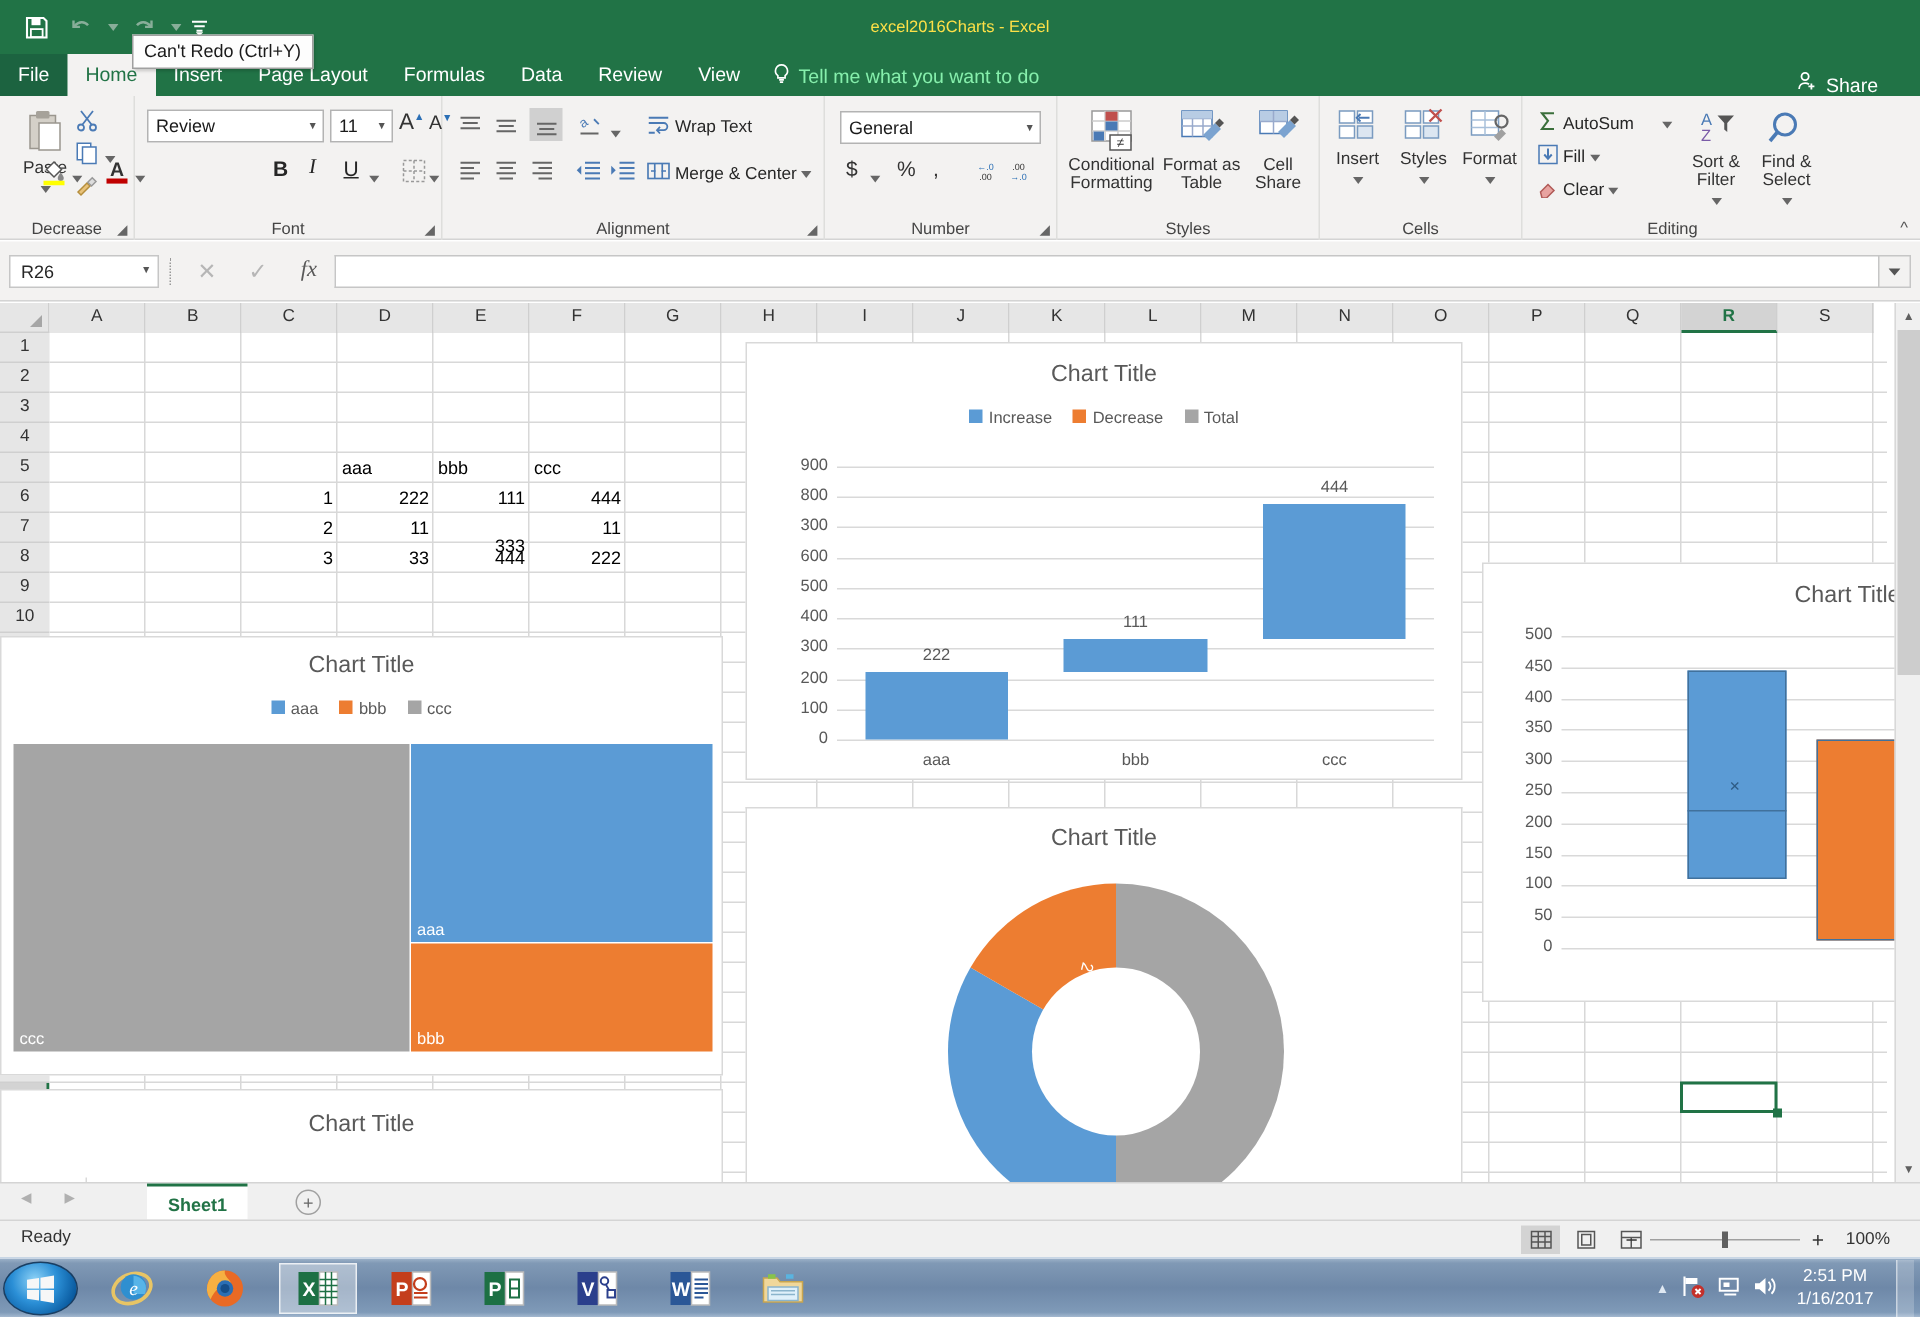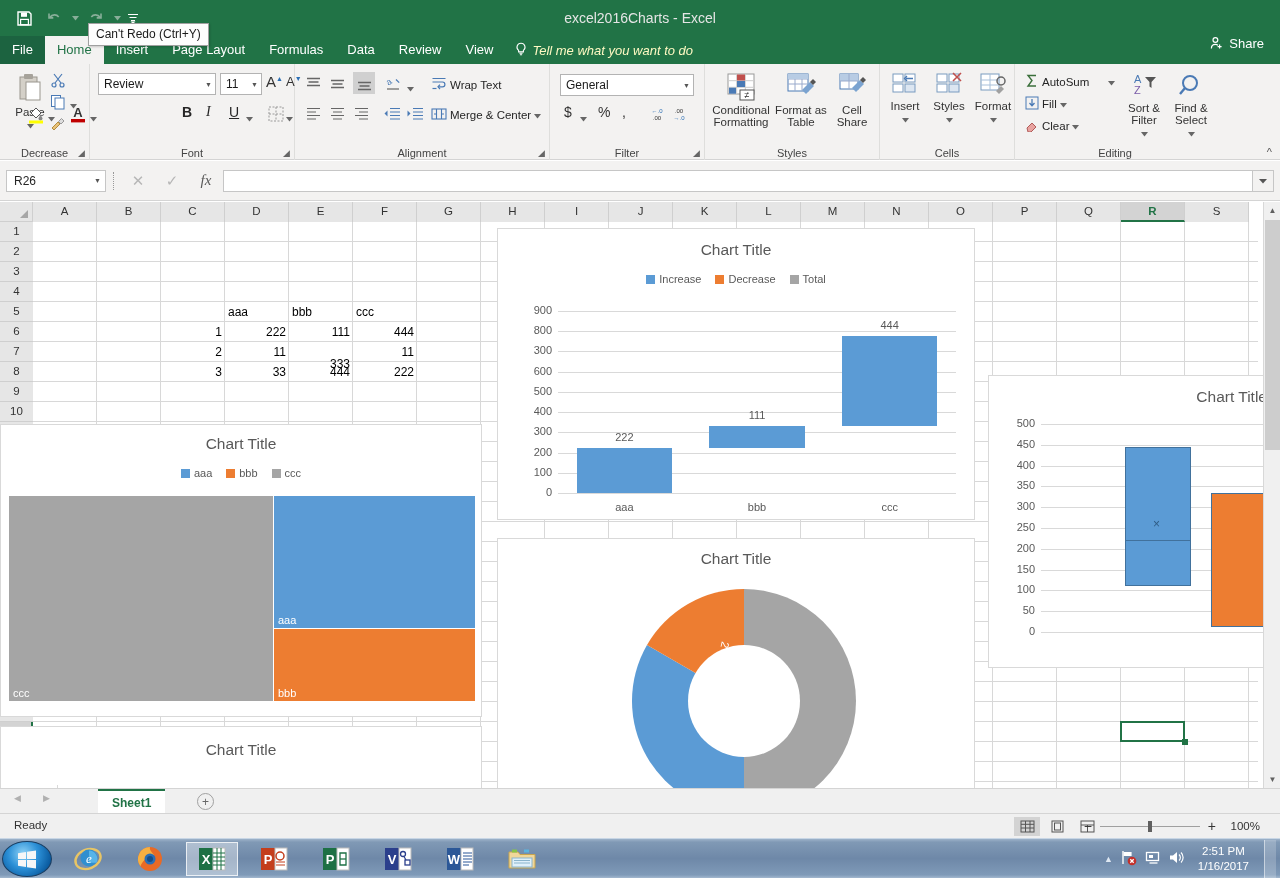--- a/index.html
+++ b/index.html
@@ -19,41 +19,41 @@
   }
   .qat { position:absolute; left:10px; top:4px; display:flex; align-items:center; gap:2px; }
   .qat-btn {
     width:28px; height:28px; display:flex; align-items:center; justify-content:center;
     color:#fff;
   }
   .qat-btn.dim { color:#7aa98e; }
   .qat-btn svg { display:block; }
   .win-title {
     position:absolute; left:0; top:0; width:1280px; height:36px;
-    line-height:36px; text-align:center; font-size:14px; color:#e5e5e5;
+    line-height:36px; text-align:center; font-size:11px; color:#fde047;
   }
   .tb-right { position:absolute; right:0; top:0; height:36px; display:flex; align-items:center; }
   .signin { font-size:13px; color:#fff; padding:0 14px; height:36px; line-height:36px; }
   .tb-btn { width:45px; height:36px; display:flex; align-items:center; justify-content:center; color:#fff; }
 
   
   .tabbar {
     position:absolute; left:0; top:36px; width:1280px; height:28px;
     background:#217346;
   }
   .tabs { position:absolute; left:0; top:0; display:flex; height:28px; }
   .tab {
     padding:0 12px; height:28px; line-height:28px; font-size:13px; color:#fff;
     white-space:nowrap;
   }
   .tab.file { background:#1c6340; }
   .tab.active { background:#f3f2f1; color:#217346; }
-  .tellme { display:flex; align-items:center; gap:5px; padding:0 10px; height:28px; color:#fef9c3; font-size:13px;font-style:italic; }
+  .tellme { display:flex; align-items:center; gap:5px; padding:0 10px; height:28px; color:#86efac; font-size:13px; }
   .share-btn {
-    position:absolute; right:4px; top:0; height:28px; display:flex; align-items:flex-start; gap:5px;
+    position:absolute; right:16px; top:0; height:28px; display:flex; align-items:flex-end; gap:5px;
     padding:0 12px; color:#fff; font-size:13px;
   }
 
   
   .tooltip {
     position:absolute; left:88px; top:23px; z-index:50;
     background:#fdfdfd; border:1px solid #a0a0a0; color:#1a1a1a;
     font-size:12px; padding:3px 7px 4px; white-space:nowrap;
     box-shadow:1px 1px 2px rgba(0,0,0,.18);
   }
@@ -136,21 +136,21 @@
   .vscroll { position:absolute; right:0; top:202px; width:17px; height:586px; background:#f0f0f0; border-left:1px solid #d8d8d8; }
   .sb-arrow { width:17px; height:17px; background:#f0f0f0; display:flex; align-items:center; justify-content:center; color:#606060; font-size:8px; }
   .vthumb { position:absolute; left:1px; top:18px; width:15px; height:230px; background:#cdcdcd; }
   .hscroll { position:absolute; left:780px; top:791px; width:483px; height:17px; background:#f0f0f0; }
   .hthumb { position:absolute; left:14px; top:1px; width:337px; height:15px; background:#fff; border:1px solid #b0b0b0; }
 
   
   .chart { position:absolute; background:#fff; border:1px solid #d9d9d9; }
   .chart-title { width:100%; text-align:center; color:#595959; font-size:15.5px; font-weight:normal; }
   .legend { display:flex; justify-content:center; gap:14px; font-size:11px; color:#595959; }
-  .legend-item { display:flex; align-items:center; gap:4px; }
+  .legend-item { display:flex; align-items:flex-start; gap:4px; }
   .legend-key { width:9px; height:9px; display:inline-block; }
   .axis-lbl { position:absolute; font-size:11px; color:#595959; text-align:right; }
   .cat-lbl { position:absolute; font-size:11px; color:#595959; text-align:center; }
   .gridline { position:absolute; height:1px; background:#d9d9d9; }
   .bar { position:absolute; }
   .dlabel { position:absolute; font-size:11px; color:#595959; text-align:center; }
   .tm-tile { position:absolute; }
   .tm-lbl { position:absolute; left:4px; bottom:2px; color:#fff; font-size:11px; }
 
   
@@ -457,21 +457,21 @@
           <text x="9" y="7" font-size="6" fill="#2b6fb5" font-family="Liberation Sans" text-anchor="middle">←.0</text>
           <text x="9" y="14" font-size="6" fill="#333" font-family="Liberation Sans" text-anchor="middle">.00</text>
         </svg>
     </div>
     <div style="position:absolute; left:120px; top:42px;" class="icn">
       <svg width="18" height="16" viewBox="0 0 18 16">
           <text x="9" y="7" font-size="6" fill="#333" font-family="Liberation Sans" text-anchor="middle">.00</text>
           <text x="9" y="14" font-size="6" fill="#2b6fb5" font-family="Liberation Sans" text-anchor="middle">→.0</text>
         </svg>
     </div>
-    <div class="rgroup-label">Filter</div>
+    <div class="rgroup-label">Number</div>
     <div class="rgroup-launcher">◢</div>
   </div>
 
   <div class="rgroup" style="left:705px; width:175px;">
     <div class="btn-lg" style="position:absolute; left:4px; top:8px; width:64px;">
       <span class="icn">
         <svg width="34" height="30" viewBox="0 0 34 30">
             <rect x="4" y="2" width="26" height="20" fill="#fff" stroke="#999"></rect>
             <path d="M12.7 2v20M21.3 2v20M4 8.7h26M4 15.3h26" stroke="#ccc"></path>
             <rect x="13" y="2.5" width="8" height="6" fill="#c0504d"></rect>

